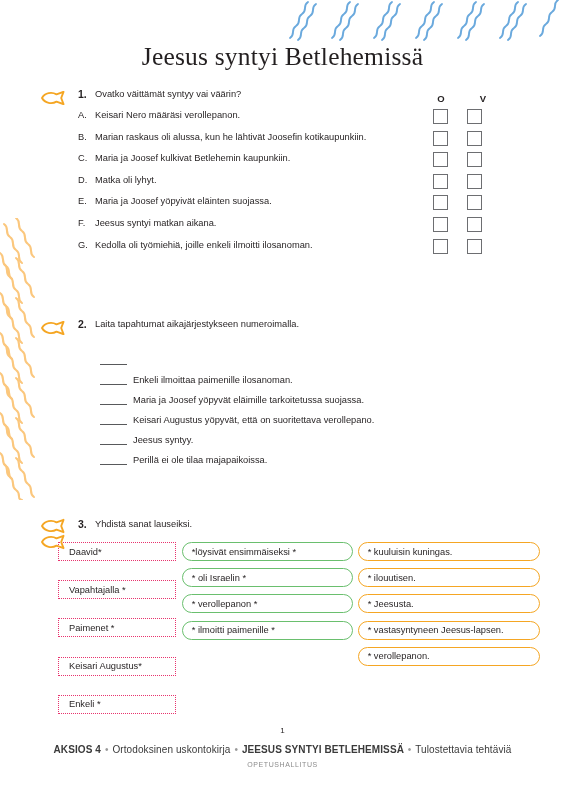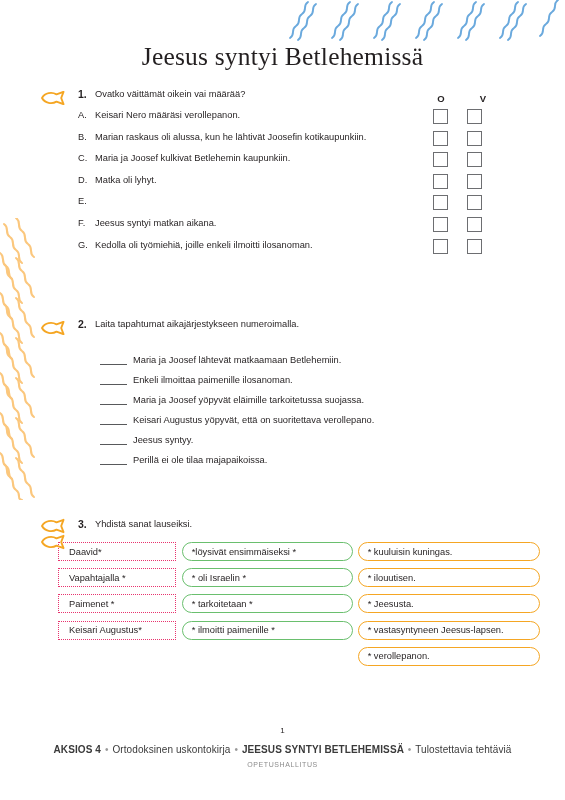--- a/index.html
+++ b/index.html
@@ -152,21 +152,21 @@
   #ex3 { top: 518px; left: 40px; width: 500px; }
   .fish-slot-3 { position: absolute; left: 0px; top: 0px; }
   .ex3-head { margin-left: 38px; }
 
   .match-grid {
     margin-top: 12px;
     display: flex;
     gap: 0px;
   }
   .match-col { display: flex; flex-direction: column; }
-  .match-col.col-a { width: 124px; margin-left: 18px; }
+  .match-col.col-a { width: 124px; margin-left: 18px; gap: 12px; }
   .match-col.col-b { width: 180px; margin-left: 6px; }
   .match-col.col-c { width: 192px; margin-left: 5px; }
 
   .chip {
     height: 19px;
     margin-bottom: 7.2px;
     display: flex;
     align-items: center;
     font-size: 9.3px;
     padding-left: 9px;
@@ -269,21 +269,21 @@
 <section class="exercise" id="ex1">
 
   <div class="fish-slot-1">
     <svg class="fish" width="26" height="14" viewBox="0 0 26 14" xmlns="http://www.w3.org/2000/svg">
       <path d="M2 7 C5 1.5, 12 0.8, 16.5 3.4 L23.5 0.8 L21.2 7 L23.5 13.2 L16.5 10.6 C12 13.2, 5 12.5, 2 7 Z" fill="none" stroke="#f5a623" stroke-width="1.9" stroke-linejoin="round"></path>
     </svg>
   </div>
 
   <div class="ex-head ex1-head">
     <span class="ex-num">1.</span>
-    <span class="ex-prompt">Ovatko väittämät oikein vai määrää?</span>
+    <span class="ex-prompt">Ovatko väittämät syntyy vai väärin?</span>
   </div>
 
   <div class="boxcol-header">
     <span>O</span>
     <span>V</span>
   </div>
 
   <ul class="stmt-list">
     <li class="stmt">
       <span class="stmt-letter">A.</span>
@@ -296,20 +296,21 @@
     <li class="stmt">
       <span class="stmt-letter">C.</span>
       <span class="stmt-text">Maria ja Joosef kulkivat Betlehemin kaupunkiin.</span>
     </li>
     <li class="stmt">
       <span class="stmt-letter">D.</span>
       <span class="stmt-text">Matka oli lyhyt.</span>
     </li>
     <li class="stmt">
       <span class="stmt-letter">E.</span>
+      <span class="stmt-text">Maria ja Joosef yöpyivät eläinten suojassa.</span>
     </li>
     <li class="stmt">
       <span class="stmt-letter">F.</span>
       <span class="stmt-text">Jeesus syntyi matkan aikana.</span>
     </li>
     <li class="stmt">
       <span class="stmt-letter">G.</span>
       <span class="stmt-text">Kedolla oli työmiehiä, joille enkeli ilmoitti ilosanoman.</span>
     </li>
   </ul>
@@ -355,21 +356,20 @@
   </div>
 
   <div class="ex-head ex2-head">
     <span class="ex-num">2.</span>
     <span class="ex-prompt">Laita tapahtumat aikajärjestykseen numeroimalla.</span>
   </div>
 
   <ul class="order-list">
     <li class="order-item">
       <span class="order-rule"></span>
-      <span>Maria ja Joosef lähtevät matkaamaan Betlehemiin.</span>
     </li>
     <li class="order-item">
       <span class="order-rule"></span>
       <span>Enkeli ilmoittaa paimenille ilosanoman.</span>
     </li>
     <li class="order-item">
       <span class="order-rule"></span>
       <span>Maria ja Joosef yöpyvät eläimille tarkoitetussa suojassa.</span>
     </li>
     <li class="order-item">
@@ -403,26 +403,27 @@
     <span class="ex-prompt">Yhdistä sanat lauseiksi.</span>
   </div>
 
   <div class="match-grid">
 
     <div class="match-col col-a">
       <div class="chip a">Daavid*</div>
       <div class="chip a">Vapahtajalla *</div>
       <div class="chip a">Paimenet *</div>
       <div class="chip a">Keisari Augustus*</div>
+      <div class="chip a">Enkeli *</div>
     </div>
 
     <div class="match-col col-b">
       <div class="chip b">*löysivät ensimmäiseksi *</div>
       <div class="chip b">* oli Israelin *</div>
-      <div class="chip b">* tarkoitetaan *</div>
+      <div class="chip b">* verollepanon *</div>
       <div class="chip b">* ilmoitti paimenille *</div>
     </div>
 
     <div class="match-col col-c">
       <div class="chip c">* kuuluisin kuningas.</div>
       <div class="chip c">* ilouutisen.</div>
       <div class="chip c">* Jeesusta.</div>
       <div class="chip c">* vastasyntyneen Jeesus-lapsen.</div>
       <div class="chip c">* verollepanon.</div>
     </div>

